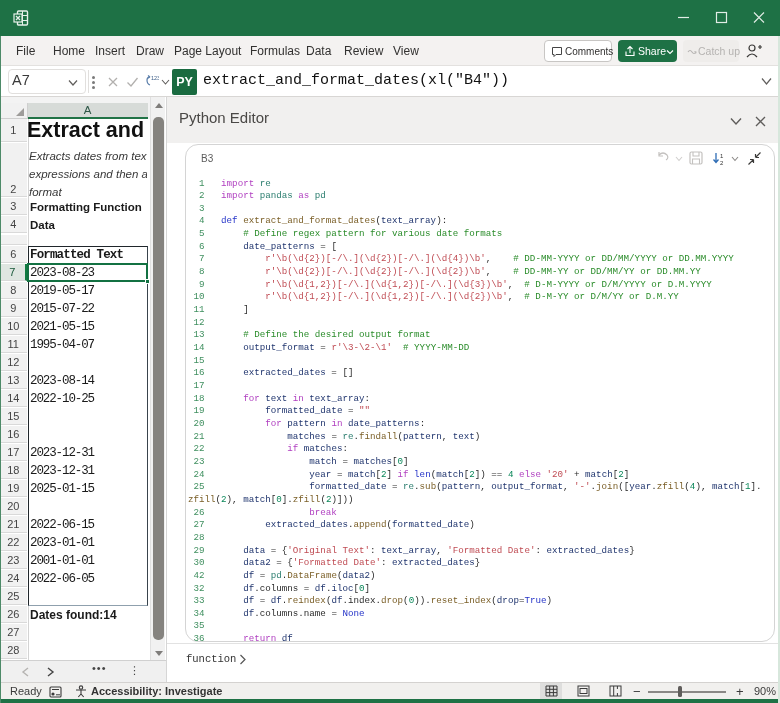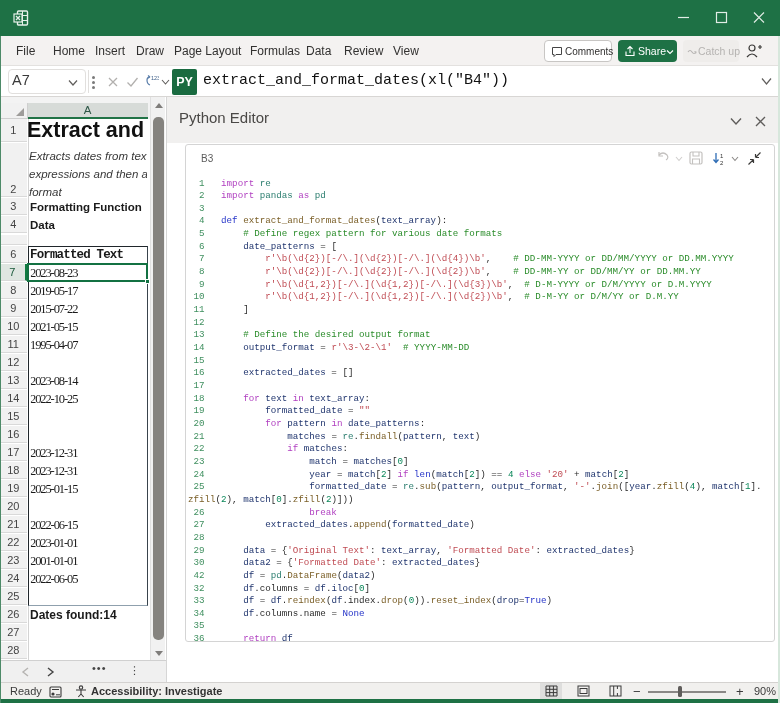--- a/index.html
+++ b/index.html
@@ -14,38 +14,38 @@
 #fbar { position:absolute; left:0; top:66px; width:780px; height:31px; background:#fff; border-bottom:1px solid #d8d6d4; }
 
 #grid { position:absolute; left:0; top:97px; width:166px; height:585px; background:#fff; }
 #colheadband { position:absolute; left:0; top:0; width:150px; height:21.5px; background:#f3f3f3; }
 #cornercell { position:absolute; left:0; top:6px; width:27.5px; height:15.5px; background:#f1f1f1; border-right:1px solid #cfcfcf; border-bottom:1px solid #cfcfcf;}
 #colA { position:absolute; left:27.5px; top:6px; width:120px; height:15.5px; background:#d7dbd8; border-bottom:2px solid #217346; color:#2e5747; font-size:11.5px; text-align:center; line-height:14px;}
 .rh { position:absolute; left:0; width:26.5px; text-align:center; font-size:11px; color:#444; border-bottom:1px solid #d9d9d9; background:#f1f1f1; }
 .rh.sel { background:#dfe6e1; color:#155636; border-right:2px solid #107c41;}
 #gutline { position:absolute; left:27.5px; top:21.5px; width:1px; height:541px; background:#d3d3d3; }
 .cell { position:absolute; left:30px; width:116px; white-space:pre; overflow:hidden; color:#1a1a1a; }
-.cm  { font-family:Liberation Serif, serif; font-size:12.5px; letter-spacing:-1.1px;border-radius:9px; }
+.cm  { font-family:Liberation Mono, monospace; font-size:12.5px; letter-spacing:-1.1px; }
 .cmb { font-family:"Liberation Mono",monospace; font-size:12.5px; letter-spacing:-0.85px; font-weight:bold; }
 .cb  { font-size:11.5px; font-weight:bold; }
 .cb2 { font-size:12px; font-weight:bold; }
 #r1title { position:absolute; left:27px; top:21px; width:120px; height:24px; overflow:hidden; font-size:21.5px; font-weight:bold; color:#111; line-height:25px; white-space:nowrap;}
 #r2text { position:absolute; left:29px; top:50px; width:118px; height:52px; overflow:hidden; font-style:italic; font-size:11.5px; color:#383838; line-height:18px; white-space:nowrap;}
 #tablebox { position:absolute; left:27.5px; top:148.5px; width:120.5px; height:360px; border:1px solid #20262b; border-bottom:1px solid #8fa0ad; border-right:1.5px solid #39434c; }
 #selbox { position:absolute; left:26.5px; top:165.5px; width:121px; height:19.5px; border:2px solid #137142; background:transparent; }
 #fillhandle { position:absolute; left:144.5px; top:181.5px; width:5px; height:5px; background:#137142; border:1px solid #fff; }
 
 #vsb { position:absolute; left:150px; top:0px; width:15px; height:568px; background:#f1f1f1; border-left:1px solid #e0e0e0;}
 #vsbthumb { position:absolute; left:1.5px; top:20px; width:11px; height:523px; background:#85837f; border-radius:5px;}
 
 #tabstrip { position:absolute; left:0; top:563px; width:166px; height:22px; background:#f0f0f0; border-top:1px solid #d0d0d0;}
 
 #ppane { position:absolute; left:166px; top:97px; width:614px; height:585px; background:#fff; border-left:1px solid #d6d6d6; }
 #ptitle { position:absolute; left:12px; top:12px; font-size:15px; color:#4a4846; }
-#ebox { position:absolute; left:18px; top:46.5px; width:590px; height:498px; border:1px solid #d4d4d4; border-radius:3px; }
+#ebox { position:absolute; left:18px; top:46.5px; width:590px; height:498px; border:1px solid #d4d4d4; border-radius:13px; }
 #b3 { position:absolute; left:15px; top:8px; font-size:10px; color:#5c5c5c; }
 #code { position:absolute; left:2px; top:33px; width:588px; height:469px; overflow:hidden;
   font-family:"Liberation Mono",monospace; font-size:9.2px; line-height:12.65px; white-space:pre; }
 #code .ln { color:#3f8f5f; }
 #pfooter { position:absolute; left:0px; top:545.5px; width:614px; height:35px; background:#fff; border-top:1px solid #e2e2e2; }
 #pfooter span { position:absolute; left:19px; top:9px; font-size:10.5px; color:#333; font-family:"Liberation Mono",monospace;}
 
 #sbar { position:absolute; left:0; top:682px; width:780px; height:17px; background:#f1f0ee; border-top:1px solid #d4d2d0; font-size:11px; color:#3b3b3b; }
 #greenstrip { position:absolute; left:0; top:699px; width:780px; height:4px; background:#1E7145; }
 svg { display:block; }
@@ -285,20 +285,26 @@
 <span class="ln"> 28</span>   
 <span class="ln"> 29</span>   <span style="color:#2b2b2b">    </span><span style="color:#20356e">data</span><span style="color:#2b2b2b"> = {</span><span style="color:#bf4a52">'Original Text'</span><span style="color:#2b2b2b">: </span><span style="color:#20356e">text_array</span><span style="color:#2b2b2b">, </span><span style="color:#bf4a52">'Formatted Date'</span><span style="color:#2b2b2b">: </span><span style="color:#20356e">extracted_dates</span><span style="color:#2b2b2b">}</span>
 <span class="ln"> 30</span>   <span style="color:#2b2b2b">    </span><span style="color:#20356e">data2</span><span style="color:#2b2b2b"> = {</span><span style="color:#bf4a52">'Formatted Date'</span><span style="color:#2b2b2b">: </span><span style="color:#20356e">extracted_dates</span><span style="color:#2b2b2b">}</span>
 <span class="ln"> 42</span>   <span style="color:#2b2b2b">    </span><span style="color:#20356e">df</span><span style="color:#2b2b2b"> = </span><span style="color:#2a7d6e">pd</span><span style="color:#2b2b2b">.</span><span style="color:#7a5e26">DataFrame</span><span style="color:#2b2b2b">(</span><span style="color:#20356e">data2</span><span style="color:#2b2b2b">)</span>
 <span class="ln"> 32</span>   <span style="color:#2b2b2b">    </span><span style="color:#20356e">df</span><span style="color:#2b2b2b">.columns = </span><span style="color:#20356e">df</span><span style="color:#2b2b2b">.</span><span style="color:#20356e">iloc</span><span style="color:#2b2b2b">[</span><span style="color:#098658">0</span><span style="color:#2b2b2b">]</span>
 <span class="ln"> 33</span>   <span style="color:#2b2b2b">    </span><span style="color:#20356e">df</span><span style="color:#2b2b2b"> = </span><span style="color:#20356e">df</span><span style="color:#2b2b2b">.</span><span style="color:#7a5e26">reindex</span><span style="color:#2b2b2b">(</span><span style="color:#20356e">df</span><span style="color:#2b2b2b">.index.</span><span style="color:#7a5e26">drop</span><span style="color:#2b2b2b">(</span><span style="color:#098658">0</span><span style="color:#2b2b2b">)).</span><span style="color:#7a5e26">reset_index</span><span style="color:#2b2b2b">(</span><span style="color:#20356e">drop</span><span style="color:#2b2b2b">=</span><span style="color:#2433c8">True</span><span style="color:#2b2b2b">)</span>
 <span class="ln"> 34</span>   <span style="color:#2b2b2b">    </span><span style="color:#20356e">df</span><span style="color:#2b2b2b">.columns.name = </span><span style="color:#2433c8">None</span>
 <span class="ln"> 35</span>   
 <span class="ln"> 36</span>   <span style="color:#2b2b2b">    </span><span style="color:#b03fc0">return</span><span style="color:#2b2b2b"> </span><span style="color:#20356e">df</span></div>
     </div>
+    <div id="pfooter">
+        <span>function</span>
+        <svg width="7" height="11" viewBox="0 0 7 11" style="position:absolute;left:72px;top:10px">
+          <path d="M1.5 1 L6 5.5 L1.5 10" fill="none" stroke="#555" stroke-width="1.2"></path>
+        </svg>
+      </div>
   </div>
 
   <div id="sbar">
     <span style="position:absolute;left:10px;top:2px;">Ready</span>
     <svg width="13" height="12" viewBox="0 0 13 12" style="position:absolute;left:49px;top:3px">
       <rect x="1" y="1" width="11" height="10" rx="1" fill="none" stroke="#3b3b3b" stroke-width="1.1"></rect>
       <circle cx="4" cy="8" r="1.6" fill="#3b3b3b"></circle>
         <path d="M7 8.8 h4 M3 3.5 h7" stroke="#3b3b3b" stroke-width="1"></path>
     </svg>
     <svg width="14" height="13" viewBox="0 0 14 13" style="position:absolute;left:74px;top:2px">

